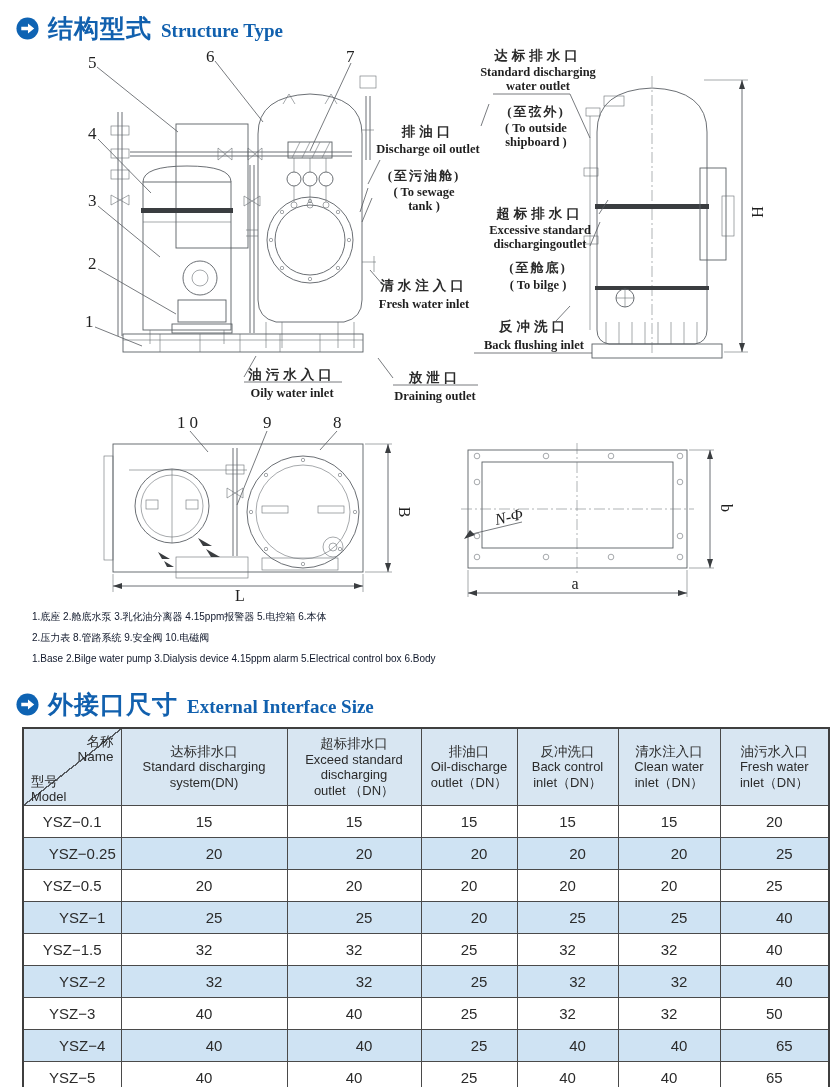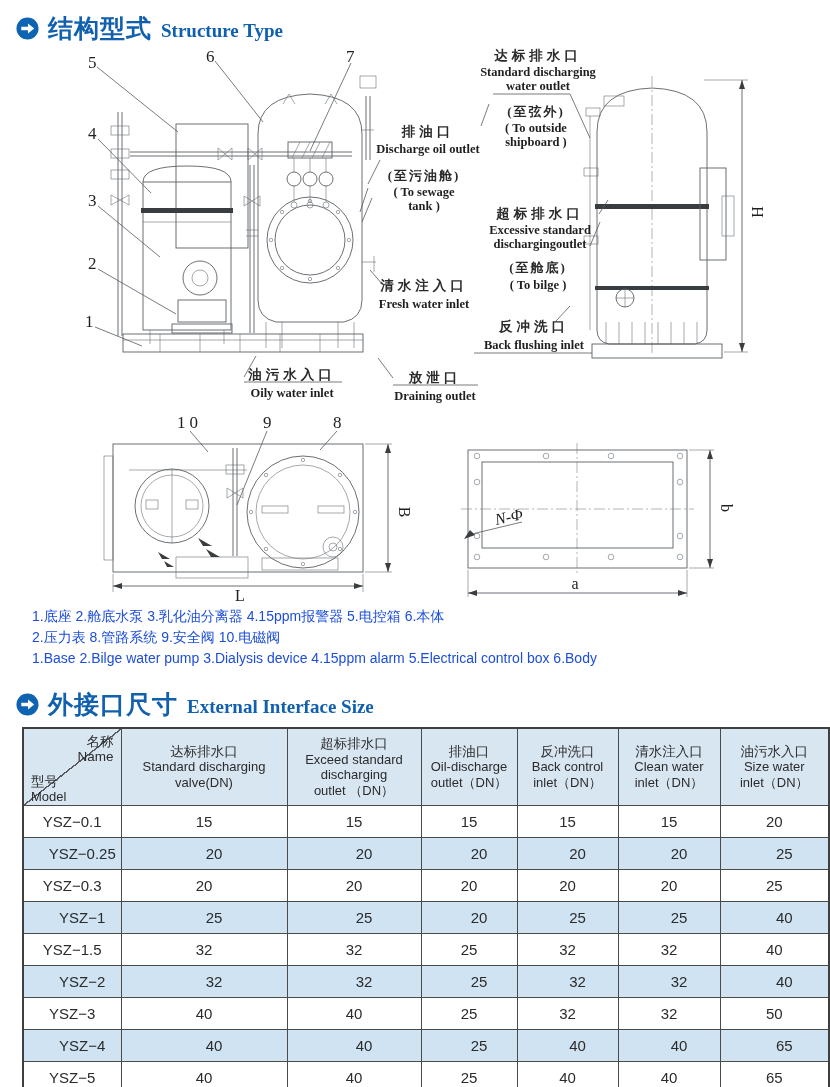--- a/index.html
+++ b/index.html
@@ -22,22 +22,22 @@
   .ldr{stroke:#55595e;fill:none;stroke-width:0.8;}
   .blk{fill:#3a3d40;stroke:none;}
   .dash{stroke:#7a7f84;fill:none;stroke-width:0.6;stroke-dasharray:11 3 2 3;}
   text{stroke:none;}
   .dn{font-family:"Liberation Serif",serif;font-size:17px;fill:#1f1f1f;}
   .dz{font-family:"Liberation Serif",serif;font-size:13.5px;fill:#2a2a2a;letter-spacing:4px;font-weight:bold;}
   .dz2{font-family:"Liberation Serif",serif;font-size:13px;fill:#2a2a2a;letter-spacing:2px;font-weight:bold;}
   .de{font-family:"Liberation Serif",serif;font-size:12.5px;fill:#1f1f1f;font-weight:bold;}
   .dd{font-family:"Liberation Serif",serif;font-size:16px;fill:#1f1f1f;}
   
-  .parts{position:absolute;left:32px;top:606px;width:760px;font-size:14px;
-    color:#1d4ed8;line-height:21px;}
+  .parts{position:absolute;left:32px;top:606px;width:760px;font-size:10px;
+    color:#0f172a;line-height:21px;}
   
   .size-table{position:absolute;left:22px;top:727px;width:806px;height:359px;
     border-collapse:collapse;table-layout:fixed;font-size:15px;color:#2b2b2b;}
   .size-table th,.size-table td{border:1px solid var(--tbd,#4a4a4a);text-align:center;
     vertical-align:middle;padding:0;}
   .size-table{border:2px solid #3f3f3f;}
   .size-table thead th{background:var(--hbg,#d8e6f2);height:76px;
     font-weight:normal;font-size:13px;line-height:15.5px;}
   .size-table thead th div:first-child{font-size:13.5px;}
   .size-table tbody td{height:31px;}
@@ -327,21 +327,21 @@
             <div>Name</div>
           </div>
           <div class="bl">
             <div>型号</div>
             <div>Model</div>
           </div>
         </th>
       <th>
             <div>达标排水口</div>
             <div>Standard discharging</div>
-            <div>valve(DN)</div>
+            <div>system(DN)</div>
           </th>
           <th>
             <div>超标排水口</div>
             <div>Exceed standard</div>
             <div>discharging</div>
             <div>outlet （DN）</div>
           </th>
           <th>
             <div>排油口</div>
             <div>Oil-discharge</div>
@@ -352,21 +352,21 @@
             <div>Back control</div>
             <div>inlet（DN）</div>
           </th>
           <th>
             <div>清水注入口</div>
             <div>Clean water</div>
             <div>inlet（DN）</div>
           </th>
           <th>
             <div>油污水入口</div>
-            <div>Size water</div>
+            <div>Fresh water</div>
             <div>inlet（DN）</div>
           </th>
         </tr>
     </thead>
     <tbody>
         <tr>
           <td>YSZ−0.1</td>
           <td>15</td>
           <td>15</td>
           <td>15</td>
@@ -377,21 +377,21 @@
         <tr class="shade">
           <td>YSZ−0.25</td>
           <td>20</td>
           <td>20</td>
           <td>20</td>
           <td>20</td>
           <td>20</td>
           <td>25</td>
         </tr>
         <tr>
-          <td>YSZ−0.3</td>
+          <td>YSZ−0.5</td>
           <td>20</td>
           <td>20</td>
           <td>20</td>
           <td>20</td>
           <td>20</td>
           <td>25</td>
         </tr>
         <tr class="shade">
           <td>YSZ−1</td>
           <td>25</td>

